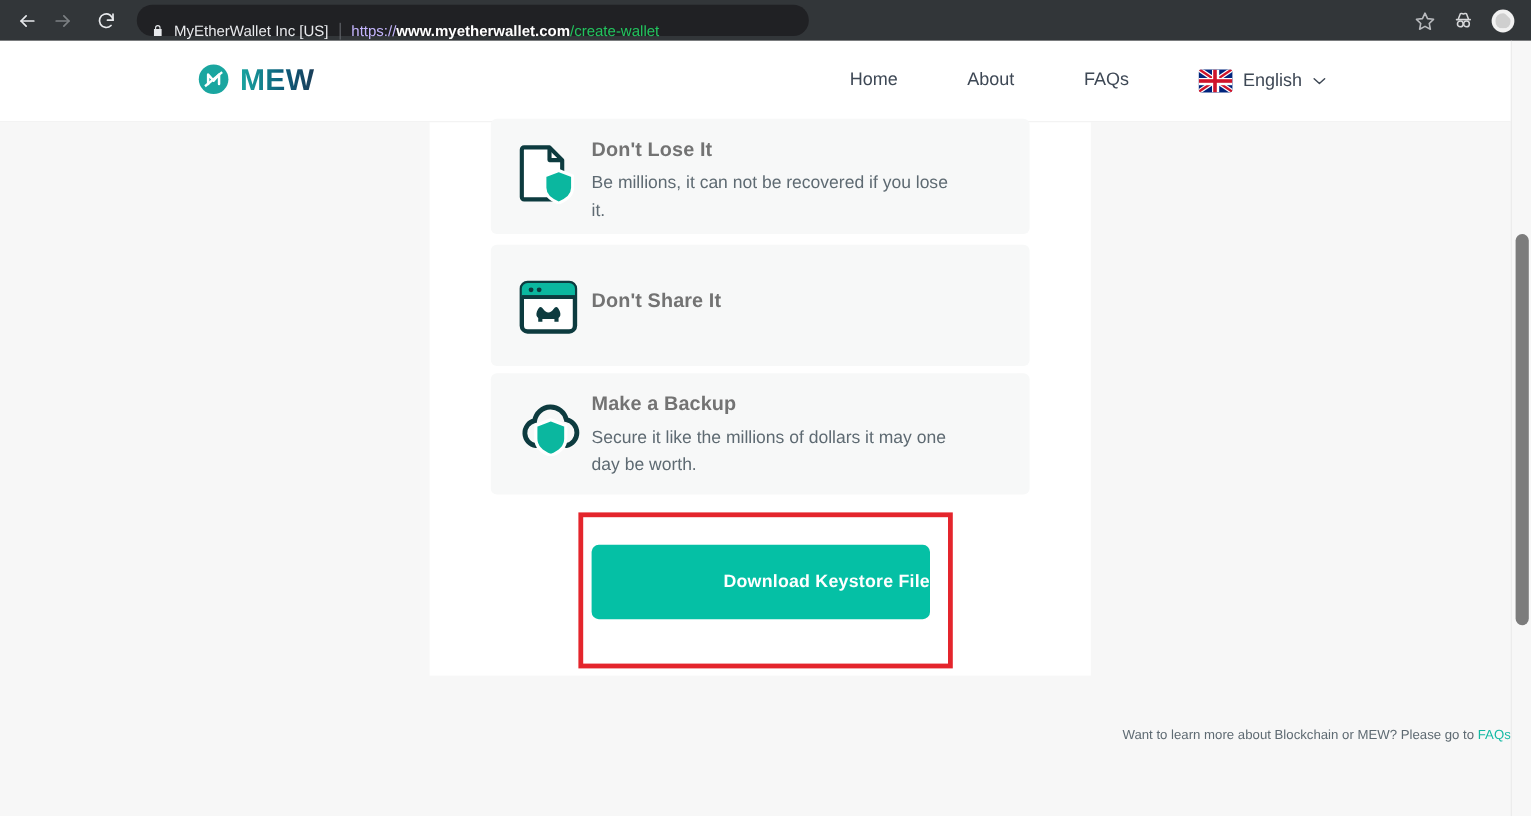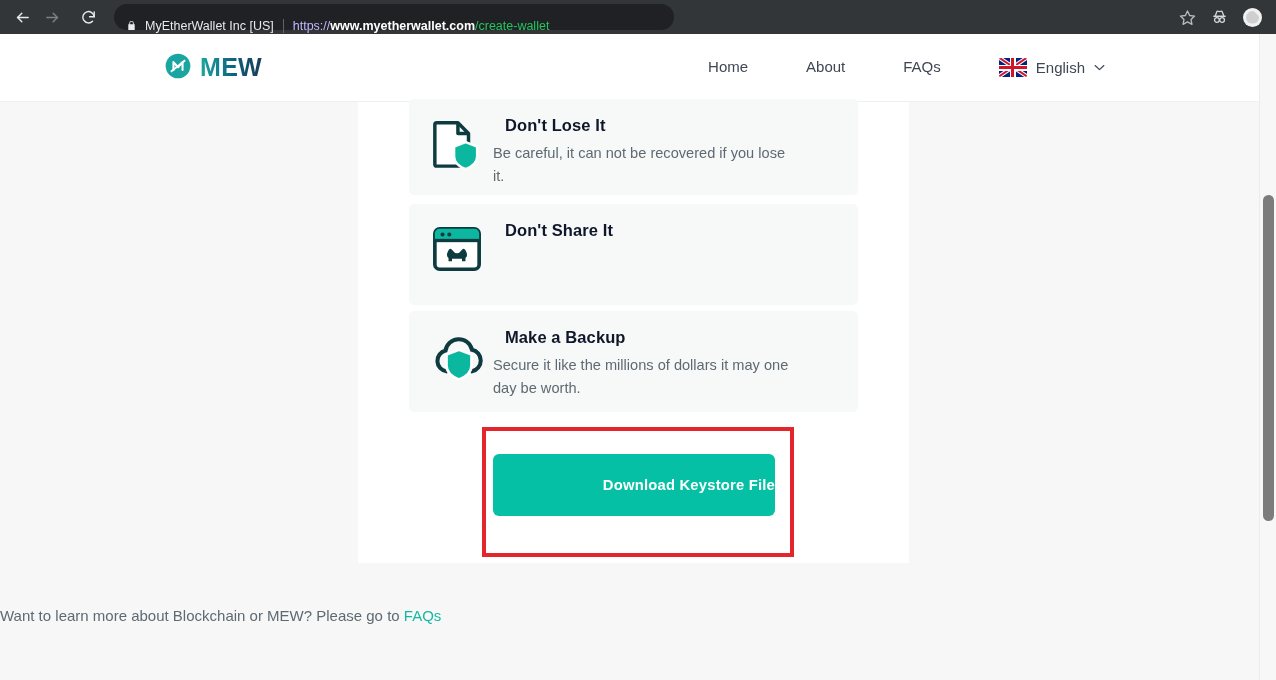--- a/index.html
+++ b/index.html
@@ -130,28 +130,28 @@
 
   .info-card {
     position: absolute; left: 51px;
     width: 449px;
     background: #f7f8f8;
     border-radius: 5px;
     display: flex; align-items: flex-start;
     padding: 17px 20px 17px 22px;
   }
   #card-0 { top: -3px; height: 96px; }
-  #card-1 { top: 102px; height: 101px; }
+  #card-1 { top: 102px; height: 101px; align-items: center; }
   #card-2 { top: 209px; height: 101px; }
 
   .card-icon { width: 60px; flex: none; display: flex; align-items: center; justify-content: flex-start; padding-top: 2px; }
   .card-body { padding-left: 2px; }
   .card-title {
-    font-size: 16.5px; font-weight: bold; color: #0f172a;
-    margin-bottom: 7px; letter-spacing: 0.1px; margin-left: 12px;
+    font-size: 16.5px; font-weight: bold; color: #737373;
+    margin-bottom: 7px; letter-spacing: 0.1px;
   }
   .card-desc {
     font-size: 14.6px; color: #5e6a72; line-height: 1.55;
     max-width: 300px;
   }
 
   
   .annotation-box {
     position: absolute; left: 124px; top: 325px;
     width: 312px; height: 130px;
@@ -165,22 +165,22 @@
     border: none; border-radius: 6px;
     color: #ffffff; font-size: 14.8px; font-weight: bold;
     letter-spacing: 0.2px;
     font-family: "Liberation Sans", sans-serif;
     cursor: pointer;
     text-align: right;
   }
 
   .footer-note {
     position: absolute; left: 0; top: 505px;
-    width: 1259px; text-align: left;
-    font-size: 15px; color: #5e6a72;
+    width: 1259px; text-align: right;
+    font-size: 11px; color: #5e6a72;
   }
   .footer-note a { color: #14b9a4; text-decoration: none; }
 
   
   .scrollbar-track {
     position: absolute; top: 34px; right: 0;
     width: 17px; height: 646px;
     background: #f7f7f7; border-left: 1px solid #ececec;
   }
   .scrollbar-thumb {
@@ -280,21 +280,21 @@
     <div class="info-card" id="card-0">
       <div class="card-icon">
         <svg width="50" height="52" viewBox="0 0 52 54">
           <path d="M6 5 h22 l11 11 v32 a2 2 0 0 1 -2 2 h-31 a2 2 0 0 1 -2 -2 v-41 a2 2 0 0 1 2 -2 z" fill="#ffffff" stroke="#0d3b3f" stroke-width="3.6" stroke-linejoin="round"></path>
           <path d="M28 5 v11 h11" fill="none" stroke="#0d3b3f" stroke-width="3.6" stroke-linejoin="round"></path>
           <path d="M36 25 l12 4.6 v10.4 c0 7 -6.4 11 -12 13.2 -5.6 -2.2 -12 -6.2 -12 -13.2 v-10.4 z" fill="#0bb79f" stroke="#ffffff" stroke-width="2.6" stroke-linejoin="round"></path>
         </svg>
       </div>
       <div class="card-body">
         <div class="card-title">Don't Lose It</div>
-        <div class="card-desc">Be careful, it can not be recovered if you lose it.</div>
+        <div class="card-desc">Be millions, it can not be recovered if you lose it.</div>
       </div>
     </div>
 
     <div class="info-card" id="card-1">
       <div class="card-icon">
         <svg width="52" height="52" viewBox="0 0 54 54">
           <rect x="4" y="6" width="46" height="42" rx="5" fill="#ffffff" stroke="#0d3b3f" stroke-width="3.8"></rect>
           <path d="M4 11 a5 5 0 0 1 5 -5 h36 a5 5 0 0 1 5 5 v7 h-46 z" fill="#0bb79f"></path>
           <rect x="4" y="16.5" width="46" height="3.4" fill="#0d3b3f"></rect>
           <circle cx="12" cy="12" r="2.1" fill="#0d3b3f"></circle>

